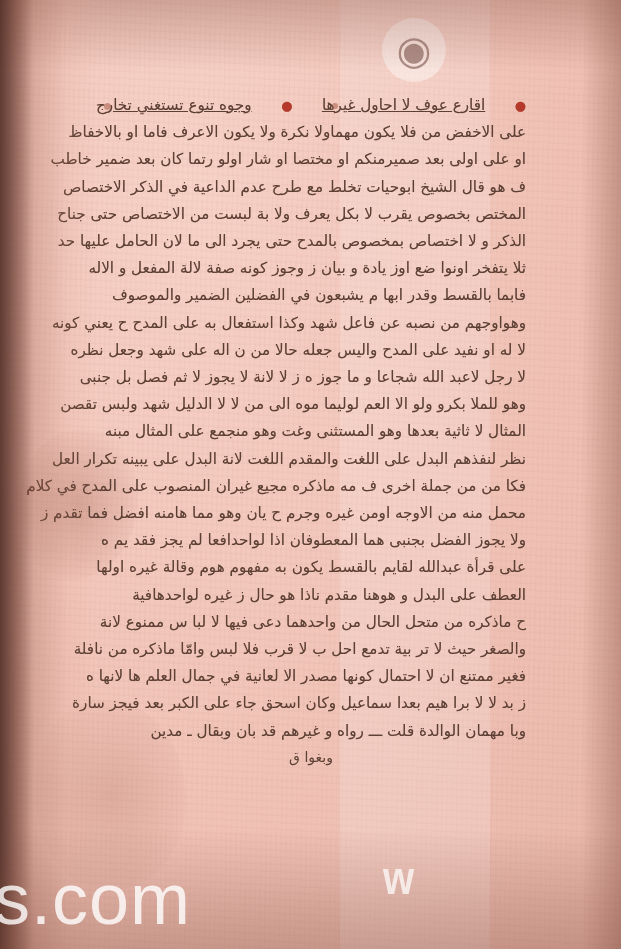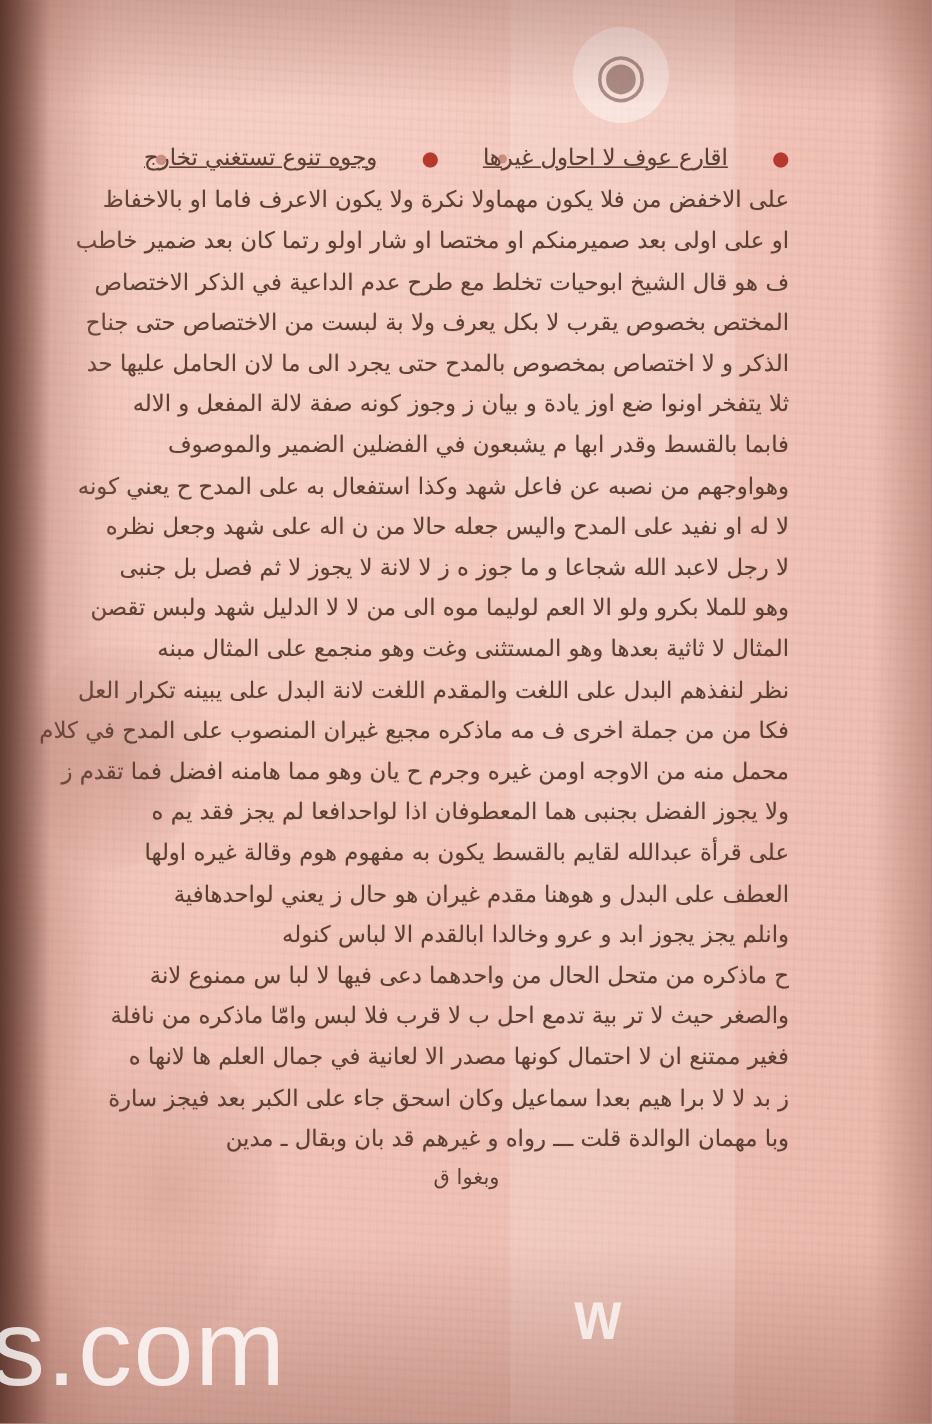--- a/index.html
+++ b/index.html
@@ -191,22 +191,21 @@
     <div class="line tight">وهواوجهم من نصبه عن فاعل شهد وكذا استفعال به على المدح ح يعني كونه</div>
     <div class="line tight">لا له او نفيد على المدح واليس جعله حالا من ن اله على شهد وجعل نظره</div>
     <div class="line tight">لا رجل لاعبد الله شجاعا و ما جوز ه ز لا لانة لا يجوز لا ثم فصل بل جنبى</div>
     <div class="line tight">وهو للملا بكرو ولو الا العم لوليما موه الى من لا لا الدليل شهد ولبس تقصن</div>
     <div class="line tight">المثال لا ثاثية بعدها وهو المستثنى وغت وهو منجمع على المثال مبنه</div>
     <div class="line tight">نظر لنفذهم البدل على اللغت والمقدم اللغت لانة البدل على يبينه تكرار العل</div>
     <div class="line tight">فكا من من جملة اخرى ف مه ماذكره مجيع غيران المنصوب على المدح في كلام</div>
     <div class="line tight">محمل منه من الاوجه اومن غيره وجرم ح يان وهو مما هامنه افضل فما تقدم ز</div>
     <div class="line tight">ولا يجوز الفضل بجنبى هما المعطوفان اذا لواحدافعا لم يجز فقد يم ه</div>
     <div class="line tight">على قرأة عبدالله لقايم بالقسط يكون به مفهوم هوم وقالة غيره اولها</div>
-    <div class="line tight">العطف على البدل و هوهنا مقدم غيران هو حال ز يعني لواحدهافية</div>
-    <div class="line tight">وانلم يجز يجوز ابد و عرو وخالدا ابالقدم الا لباس كنوله</div>
+    <div class="line tight">العطف على البدل و هوهنا مقدم ناذا هو حال ز غيره لواحدهافية</div>
     <div class="line tight">ح ماذكره من متحل الحال من واحدهما دعى فيها لا لبا س ممنوع لانة</div>
     <div class="line tight">والصغر حيث لا تر بية تدمع احل ب لا قرب فلا لبس وامّا ماذكره من نافلة</div>
     <div class="line tight">فغير ممتنع ان لا احتمال كونها مصدر الا لعانية في جمال العلم ها لانها ه</div>
     <div class="line tight">ز بد لا لا برا هيم بعدا سماعيل وكان اسحق جاء على الكبر بعد فيجز سارة</div>
     <div class="line tight">وبا مهمان الوالدة قلت ـــ رواه و غيرهم قد بان وبقال ـ مدين</div>
 
     <div class="center-small">وبغوا ق</div>
   </div>
 
   <div class="blot" style="left:104px; top:103px;"></div>

